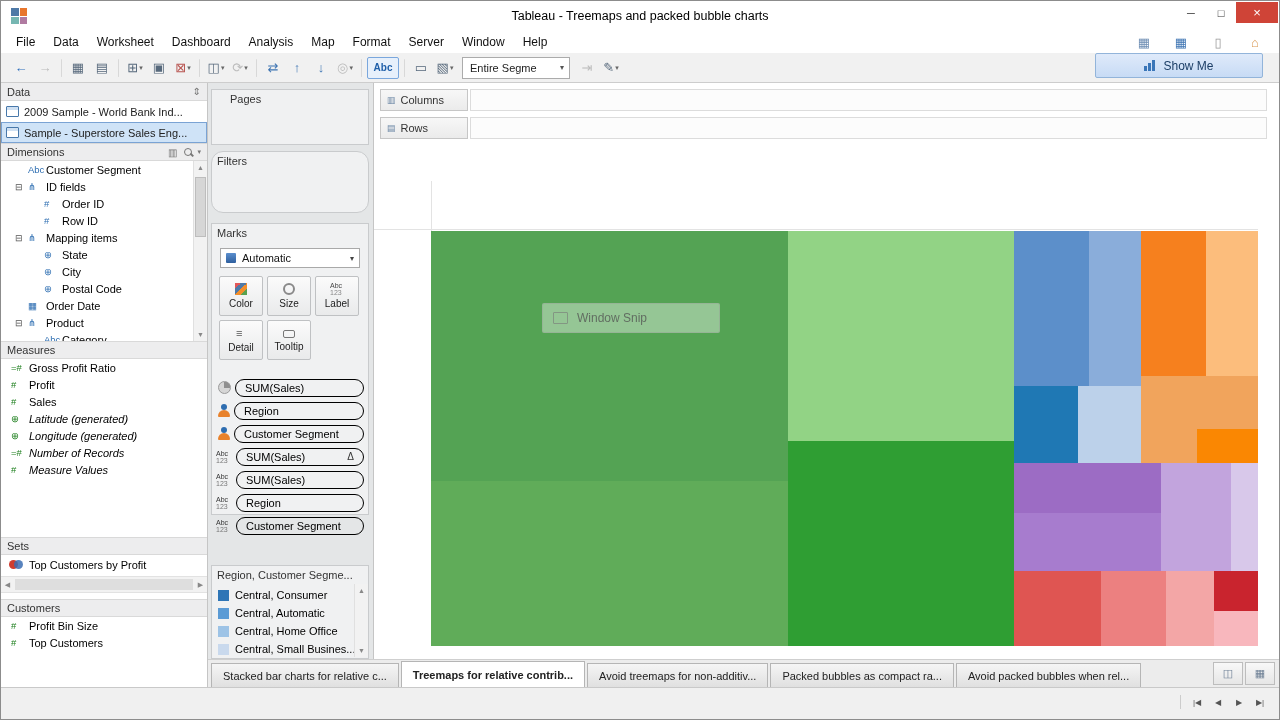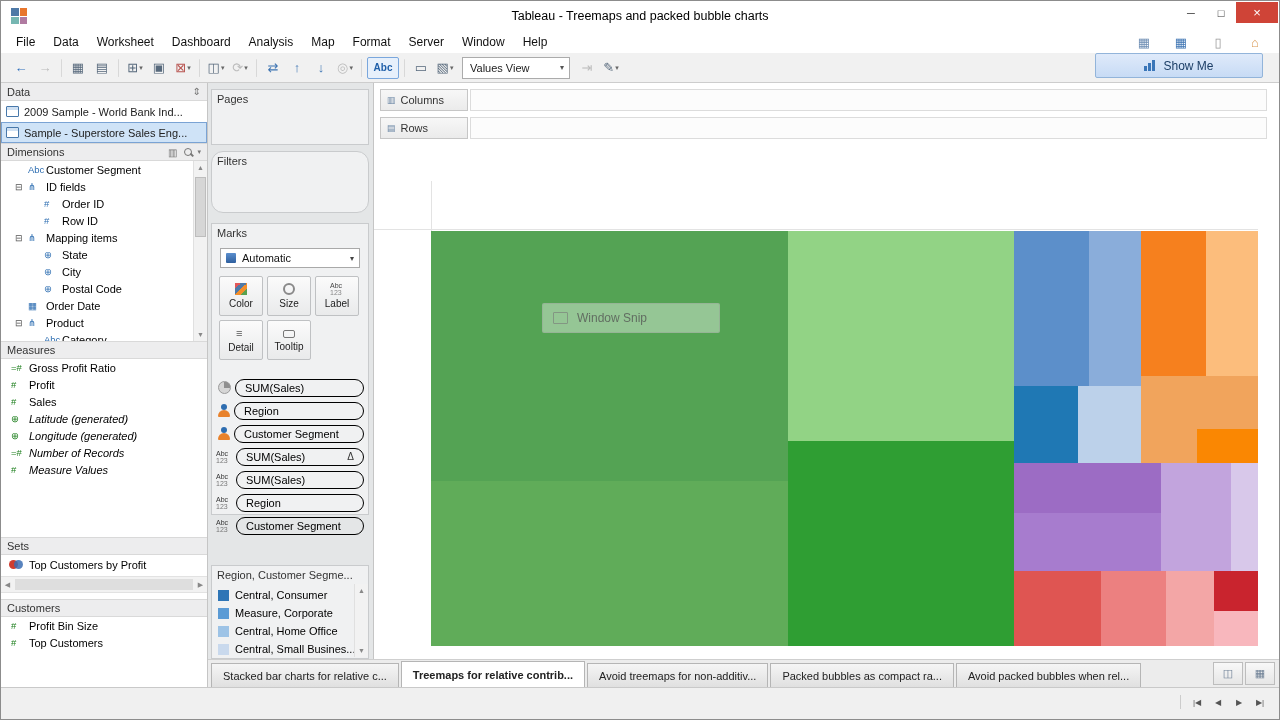--- a/index.html
+++ b/index.html
@@ -71,21 +71,21 @@
   .venn::after{content:"";position:absolute;left:5px;top:1px;width:9px;height:9px;border-radius:50%;background:#3b6db3;opacity:.85;}
   .hscroll{height:15px;background:#f2f2f2;border-top:1px solid #e2e2e2;border-bottom:1px solid #e2e2e2;position:relative;margin-top:2px;}
   .hs-btn{position:absolute;top:0;width:13px;height:15px;display:flex;align-items:center;justify-content:center;font-size:7px;color:#888;}
   .hs-btn.left{left:0;}.hs-btn.right{right:0;}
   .hs-thumb{position:absolute;left:14px;right:14px;top:2px;bottom:2px;background:#dedede;}
   .params-hdr{margin-top:6px;}
   
   .cards-panel{position:absolute;left:207px;top:0;width:166px;bottom:28px;background:#e4e6e7;border-right:1px solid #c5c5c5;box-sizing:border-box;}
   .card{position:absolute;left:3px;width:158px;background:#f0f1f2;border:1px solid #c9cbcd;box-sizing:border-box;}
   .card-hdr{font-size:11px;color:#333;padding:3px 5px;white-space:nowrap;overflow:hidden;}
-  #card-pages{top:6px;height:56px;}
+  #card-pages{top:6px;height:56px;padding-left:13px;}
   #card-filters{top:68px;height:62px;border-radius:12px;}
   #card-marks{top:140px;height:292px;}
   #card-legend{top:482px;height:94px;}
   .marks-dd{position:absolute;top:24px;left:8px;right:8px;height:20px;background:#fff;border:1px solid #a9a9a9;display:flex;align-items:center;font-size:11px;color:#111;padding:0 5px;gap:6px;box-sizing:border-box;}
   .marks-dd .dd-ic{width:10px;height:10px;background:linear-gradient(#5b8fce,#2e5f9e);border-radius:1px;flex:none;}
   .marks-dd .arrow{margin-left:auto;font-size:8px;color:#444;}
   .mark-btns{position:absolute;top:52px;left:7px;width:146px;display:flex;flex-wrap:wrap;gap:4px;}
   .mark-btn{width:44px;height:40px;border:1px solid #bfc1c3;background:linear-gradient(#fbfbfb,#e9eaeb);border-radius:2px;display:flex;flex-direction:column;align-items:center;justify-content:center;gap:3px;font-size:10px;color:#222;box-sizing:border-box;}
   .mbi{width:12px;height:12px;display:block;box-sizing:border-box;}
   .mbi.mi-color{background:linear-gradient(135deg,#e15759 0 25%,#4e79a7 25% 50%,#f28e2b 50% 75%,#59a14f 75% 100%);}
@@ -273,21 +273,21 @@
         <span class="tbtn c-std">
           <span class="tglyph">▭</span>
         </span>
 
         <span class="tbtn c-std dd">
           <span class="tglyph">▧</span>
           <span class="arrow">▾</span>
         </span>
       </div>
     <div class="fit-select">
-      <span>Values View</span>
+      <span>Entire Segme</span>
       <span class="arrow">▾</span>
     </div>
     <div class="tb-seq">
 
         <span class="tbtn c-dis">
           <span class="tglyph">⇥</span>
         </span>
 
         <span class="tbtn c-std dd">
           <span class="tglyph">✎</span>
@@ -578,21 +578,21 @@
         <div class="card-hdr">Region, Customer Segme...</div>
         <div class="leg-rows">
 
             <div class="leg-row">
               <span class="swatch" style="background: rgb(46, 117, 182);"></span>
               <span class="f-lbl">Central, Consumer</span>
             </div>
 
             <div class="leg-row">
               <span class="swatch" style="background: rgb(91, 155, 213);"></span>
-              <span class="f-lbl">Measure, Corporate</span>
+              <span class="f-lbl">Central, Automatic</span>
             </div>
 
             <div class="leg-row">
               <span class="swatch" style="background: rgb(157, 195, 230);"></span>
               <span class="f-lbl">Central, Home Office</span>
             </div>
 
             <div class="leg-row">
               <span class="swatch" style="background: rgb(201, 217, 237);"></span>
               <span class="f-lbl">Central, Small Busines...</span>

